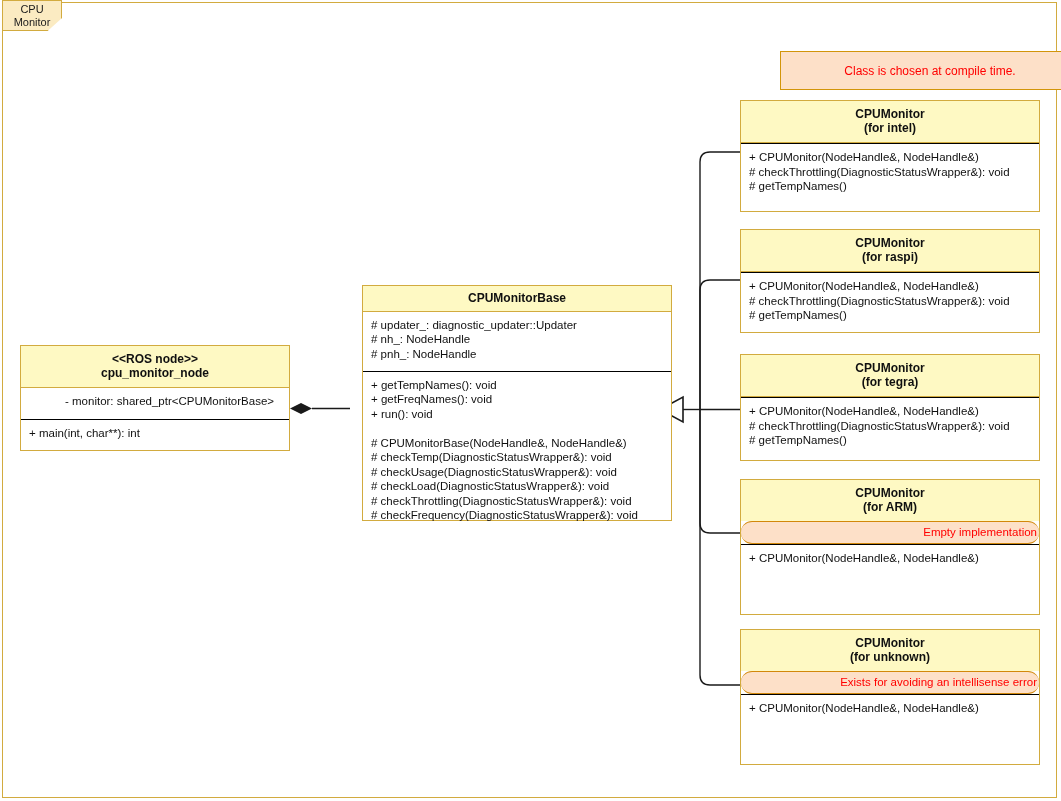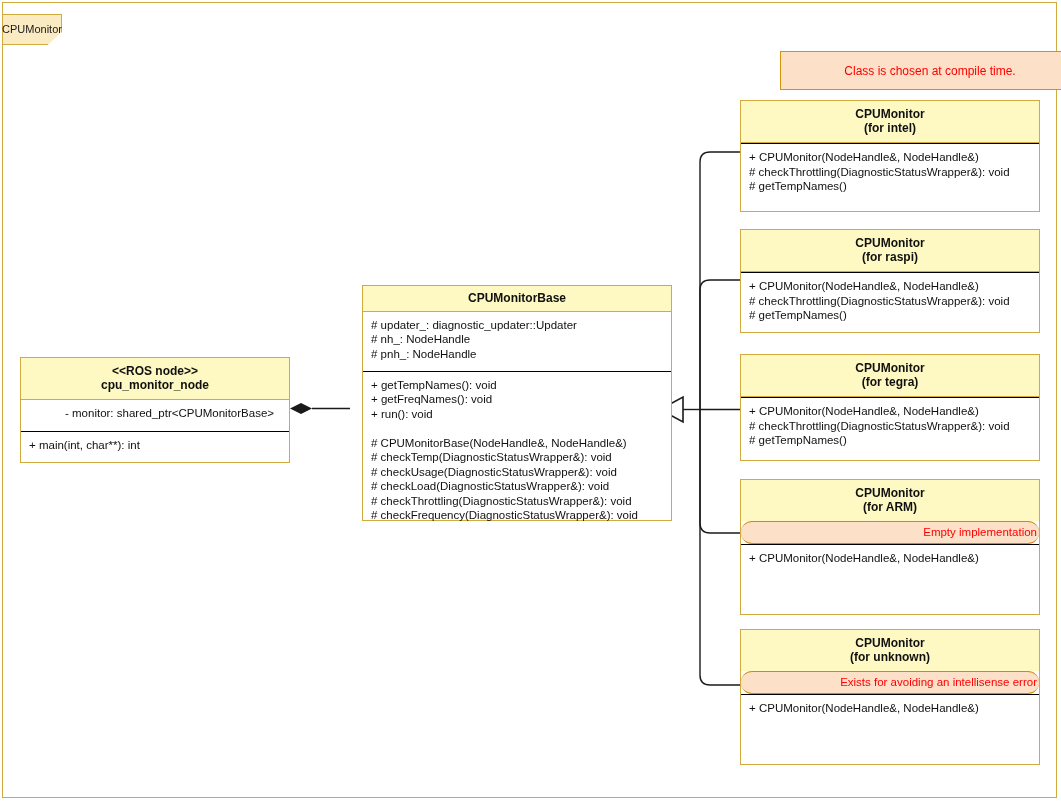--- a/index.html
+++ b/index.html
@@ -26,29 +26,29 @@
     width: 1055px;
     height: 796px;
     border: 1px solid #d2ab3f;
     box-sizing: border-box;
     background: transparent;
   }
   
   #frame-tab {
     position: absolute;
     left: 2px;
-    top: 14px;
+    top: 0;
     width: 60px;
     height: 31px;
     background: #fbebc2;
     border: 1px solid #d2ab3f;
     box-sizing: border-box;
     clip-path: polygon(0 0, 100% 0, 100% 58%, 76% 100%, 0 100%);
     display: flex;
-    flex-direction: row;
+    flex-direction: column;
     align-items: center;
     justify-content: center;
     line-height: 1.12;
     font-size: 11px;
     color: #1a1a1a;
   }
   #frame-tab .tabline { display: block; }
 
   
   .umlbox {
@@ -143,21 +143,21 @@
     <path d="M700,409.5 L700,290 Q700,280 710,280 L740,280" fill="none" stroke="#1a1a1a" stroke-width="1.4"></path>
     <path d="M700,409.5 L740,409.5" fill="none" stroke="#1a1a1a" stroke-width="1.4"></path>
     <path d="M700,409.5 L700,523 Q700,533 710,533 L740,533" fill="none" stroke="#1a1a1a" stroke-width="1.4"></path>
     <path d="M700,409.5 L700,675 Q700,685 710,685 L740,685" fill="none" stroke="#1a1a1a" stroke-width="1.4"></path>
 
     <polygon points="660,409.5 683,397 683,422" fill="#ffffff" stroke="#1a1a1a" stroke-width="1.6" stroke-linejoin="miter"></polygon>
   </svg>
 
   <div class="diamond" style="left:290px; top:403px;"></div>
 
-  <div class="umlbox" style="left:20px; top:357px; width:270px;">
+  <div class="umlbox" style="left:20px; top:345px; width:270px;">
     <div class="hdr">
       <span>&lt;&lt;ROS node&gt;&gt;</span>
       <span class="sub">cpu_monitor_node</span>
     </div>
     <div class="sect first" style="height:31px; border-top:none;margin-left:36px;">- monitor: shared_ptr&lt;CPUMonitorBase&gt;</div>
     <div class="sect" style="height:31px;">+ main(int, char**): int</div>
   </div>
 
   <div class="umlbox" style="left:362px; top:285px; width:310px;">
     <div class="hdr" style="height:26px; padding-top:5px;">

